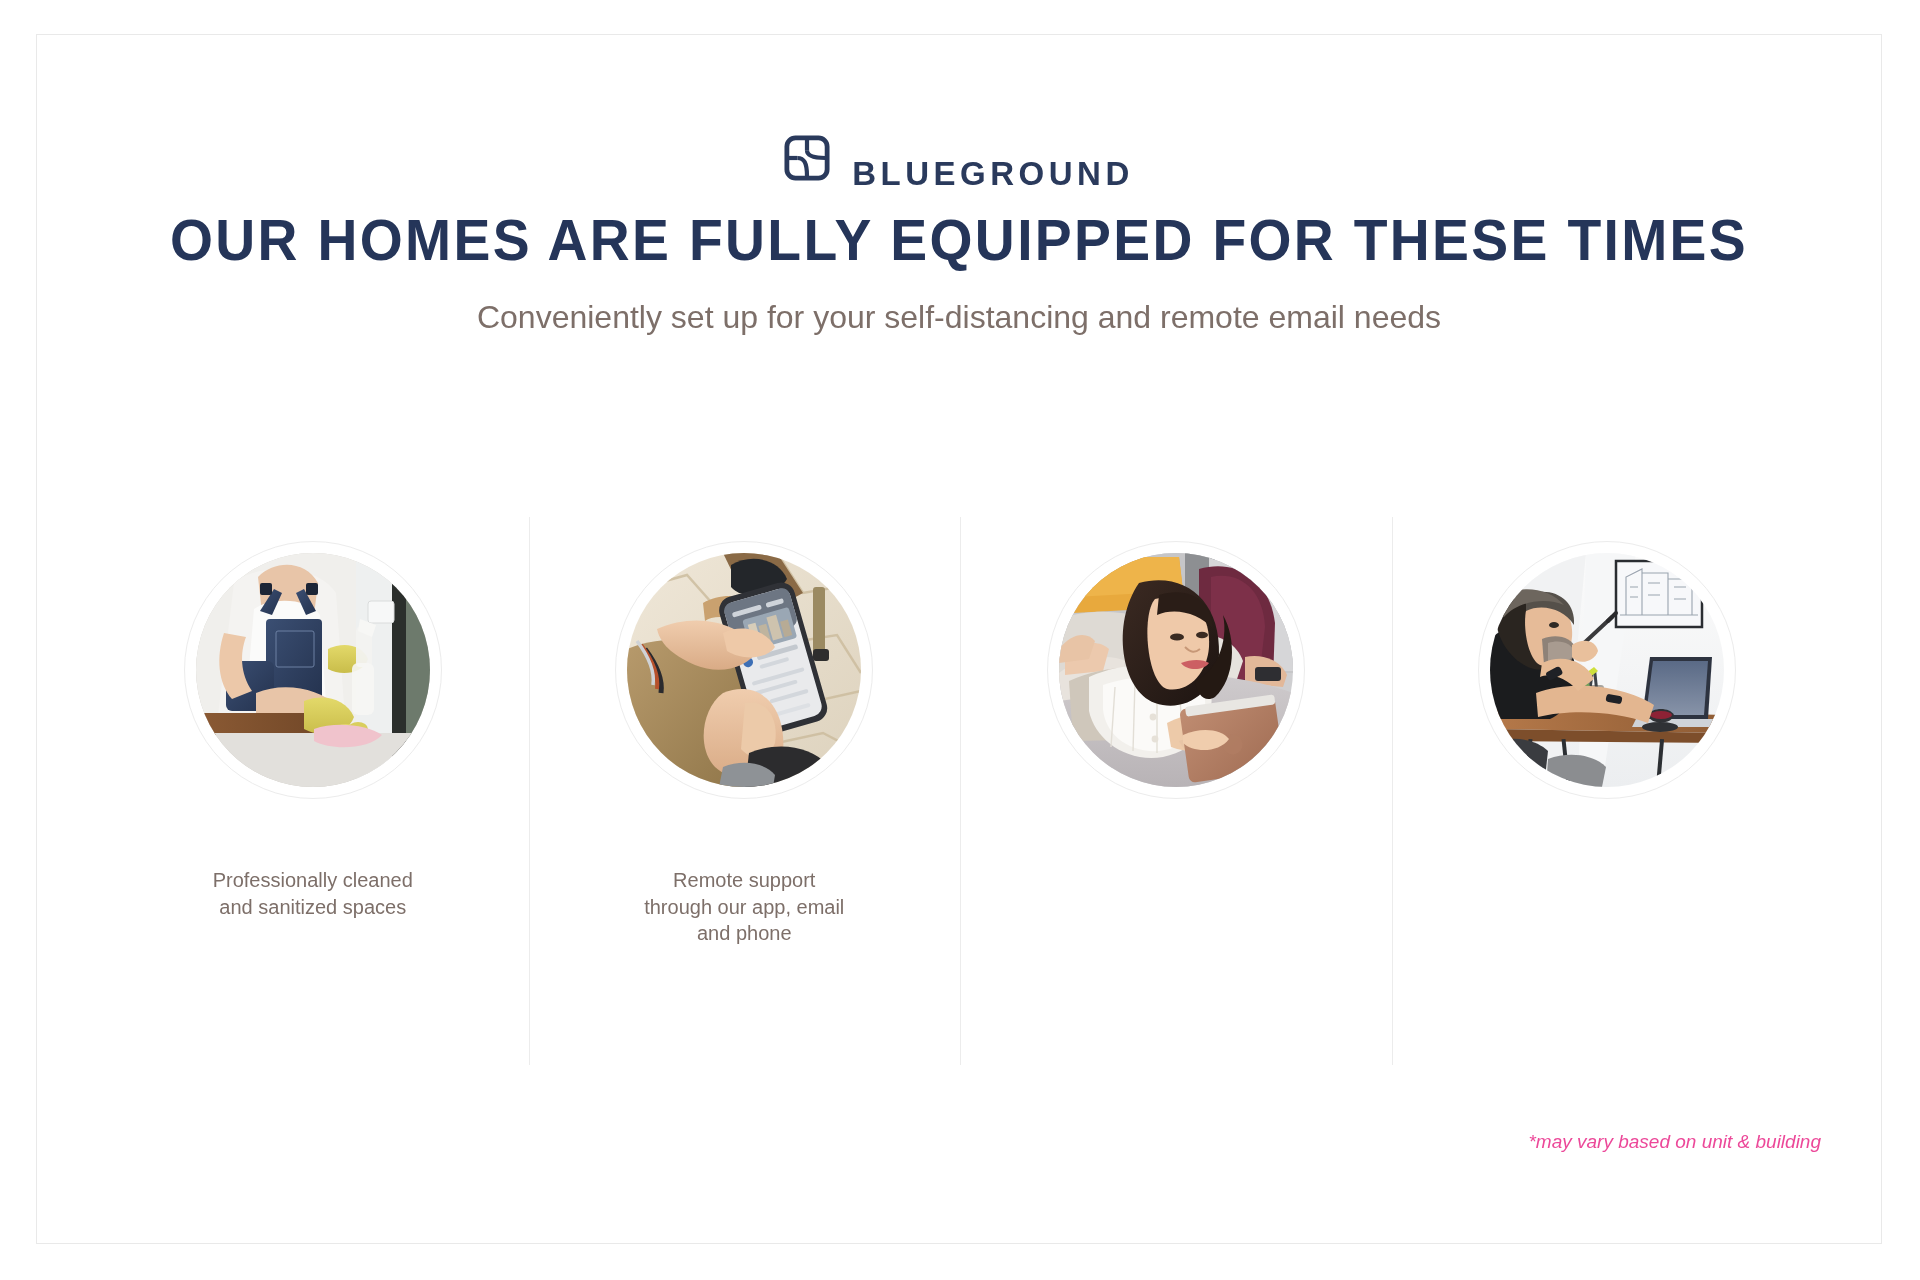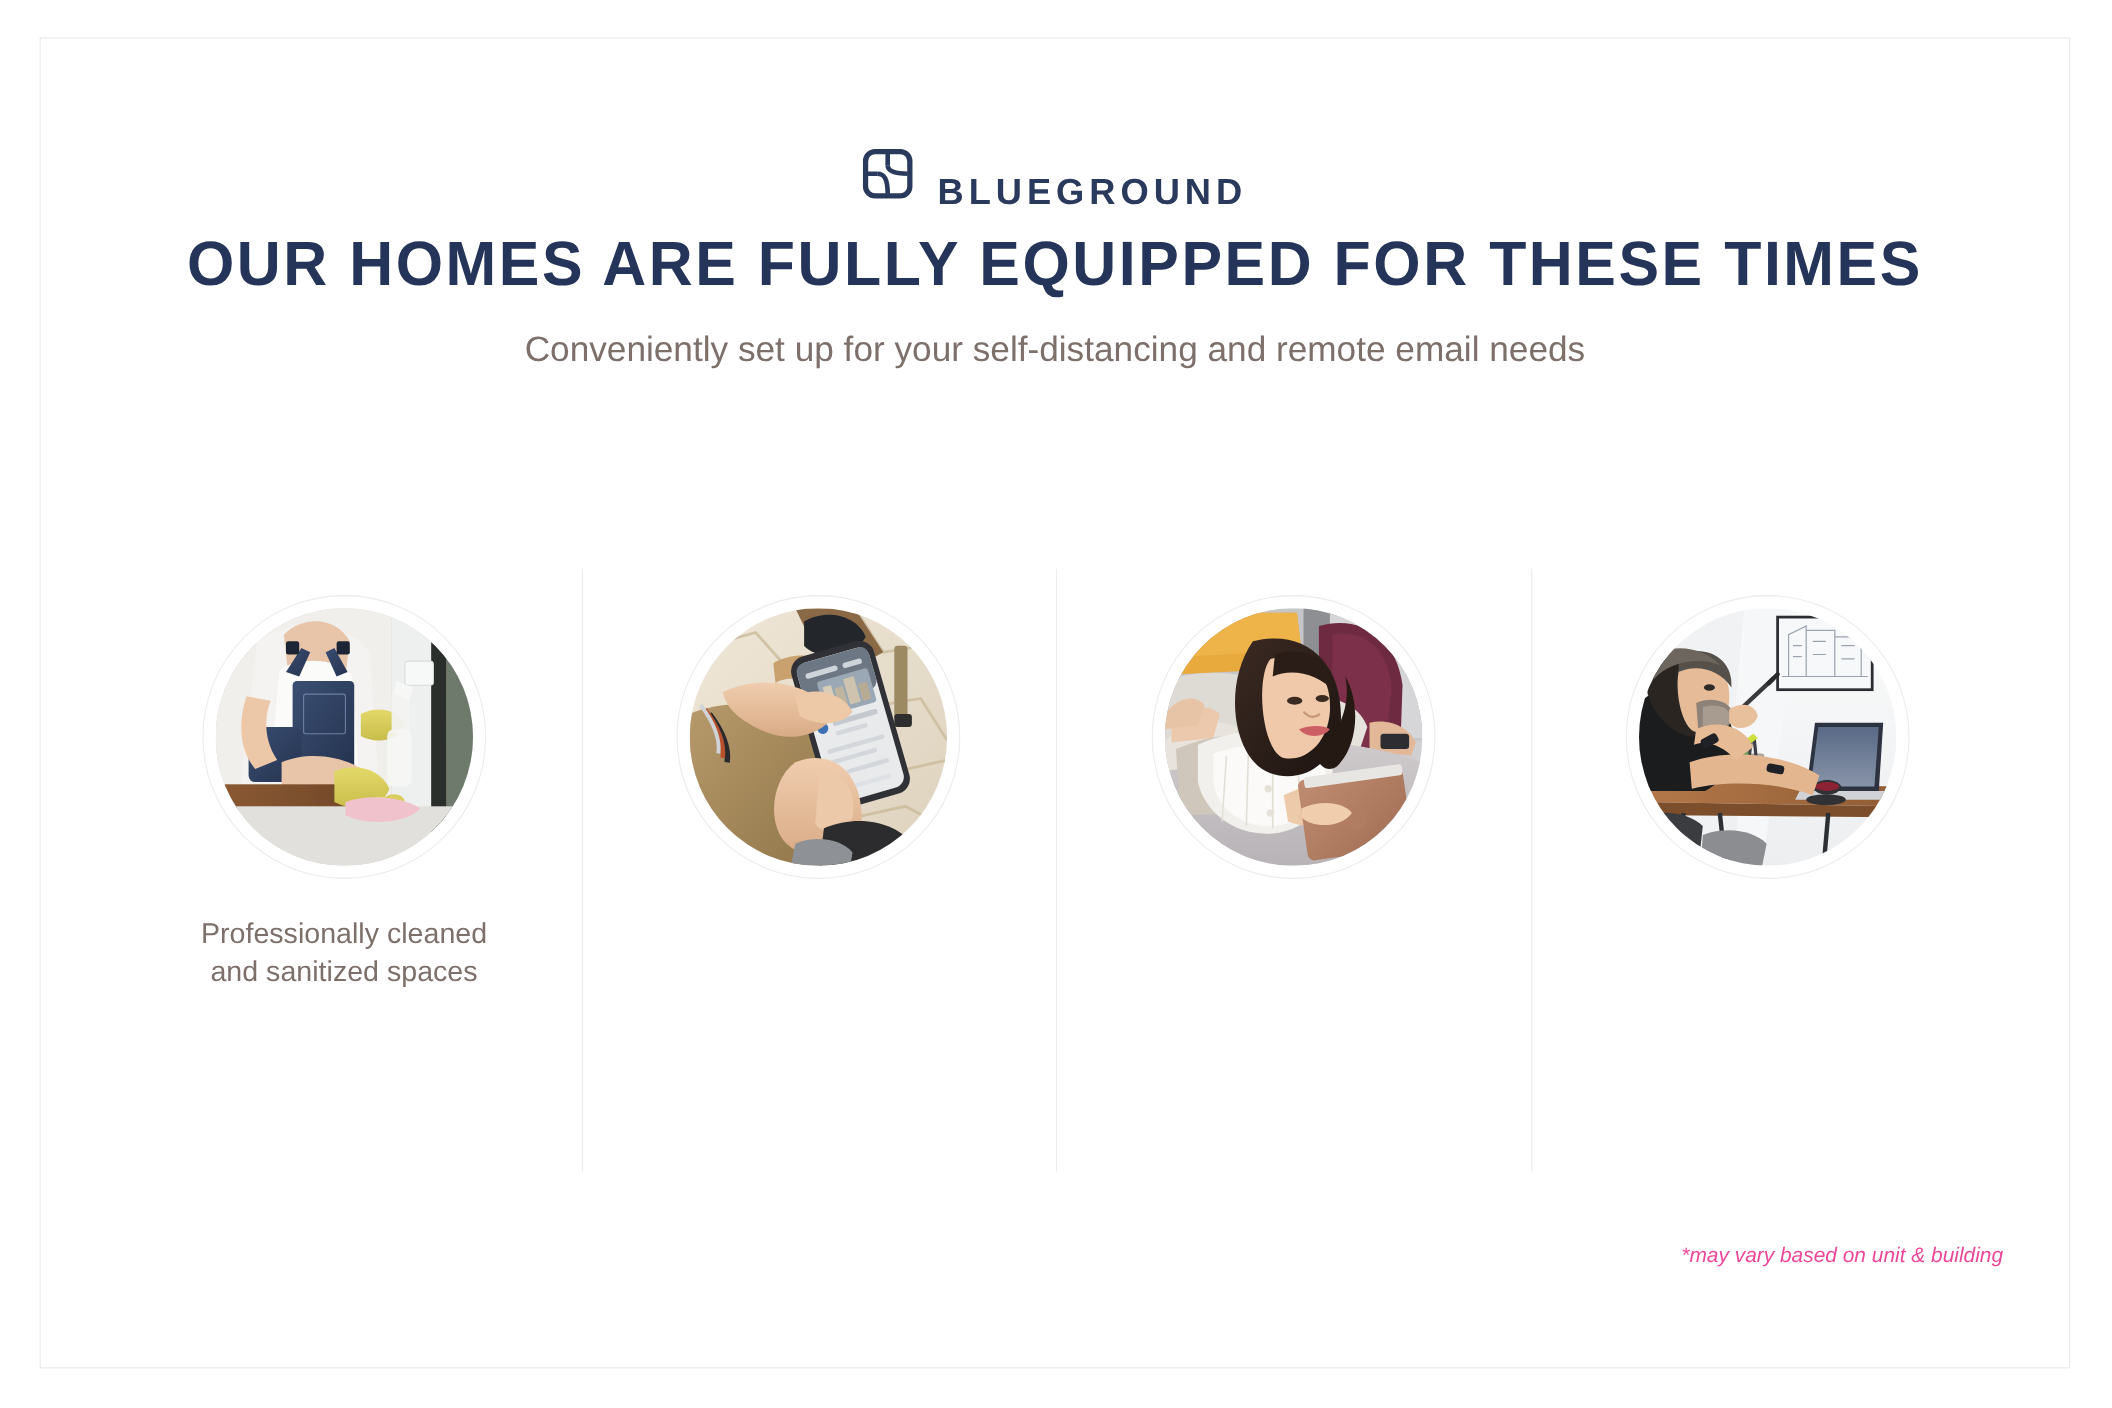--- a/index.html
+++ b/index.html
@@ -126,24 +126,24 @@
   .photo {
     width: 234px;
     height: 234px;
     border-radius: 50%;
     overflow: hidden;
     position: relative;
   }
   .photo svg { display: block; }
 
   .caption {
-    margin-top: 32px;
+    margin-top: 68px;
     text-align: center;
     font-family: "Liberation Sans", sans-serif;
-    font-size: 26px;
+    font-size: 20px;
     line-height: 1.33;
     color: #7d6f69;
     white-space: pre-line;
     max-width: 330px;
   }
 
   .footnote {
     position: absolute;
     right: 60px;
     top: 1096px;
@@ -295,20 +295,23 @@
             </g>
             <path d="M14 92 C 26 108, 32 122, 30 136" stroke="#b7512c" stroke-width="4" fill="none"></path>
             <path d="M10 88 C 22 104, 28 118, 26 132" stroke="#cfd2d6" stroke-width="3.5" fill="none"></path>
             <path d="M96 140 C 130 126, 160 150, 156 200 C 150 228, 110 234, 88 214 C 70 196, 74 156, 96 140 Z" fill="url(#c2skin)"></path>
             <path d="M118 150 C 140 146, 152 166, 148 190 C 142 206, 124 208, 114 196 Z" fill="#eccaa9"></path>
             <path d="M122 200 C 156 186, 190 196, 204 216 L 200 234 L 118 234 Z" fill="#2c2c2e"></path>
             <path d="M96 214 C 116 206, 138 210, 148 222 L 146 234 L 92 234 Z" fill="#8e9296"></path>
           </svg>
         </div>
       </div>
+      <div class="caption">Remote support
+through our app, email
+and phone</div>
     </div>
 
     <div class="card">
       <div class="photo-ring">
         <div class="photo">
           <svg width="234" height="234" viewBox="0 0 234 234">
             <defs>
               <linearGradient id="c3bed" x1="0" y1="0" x2="0" y2="1">
                 <stop offset="0" stop-color="#cfcbcd"></stop>
                   <stop offset="1" stop-color="#b8b3b6"></stop>

